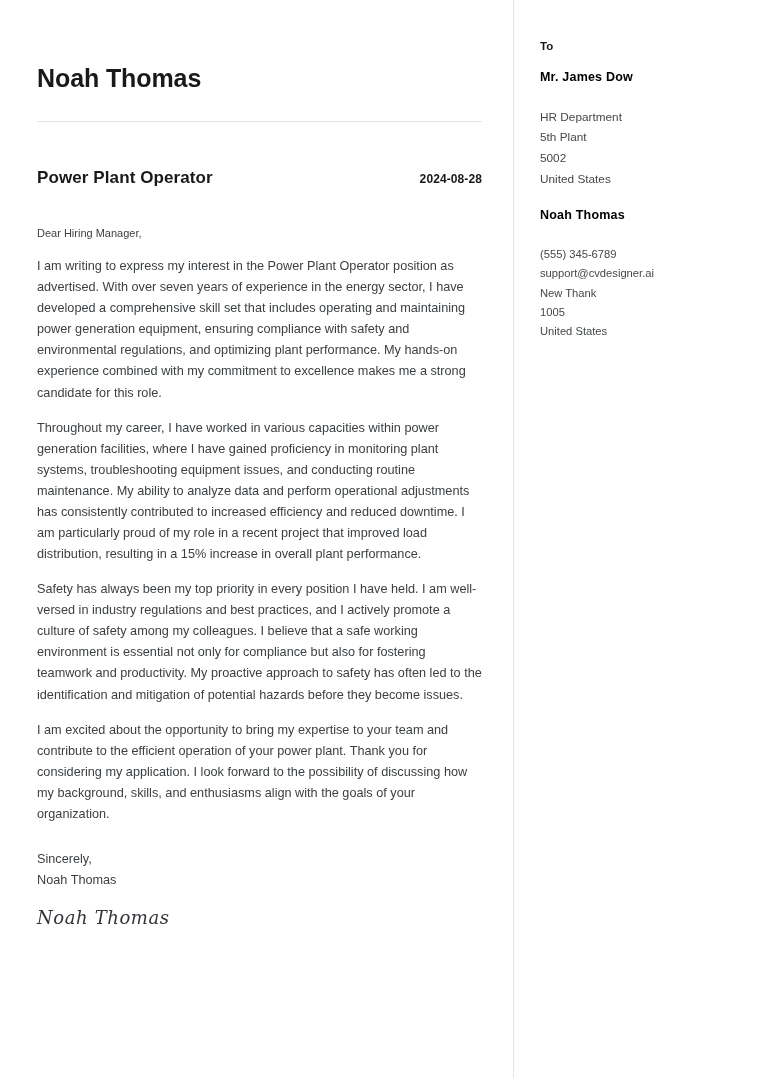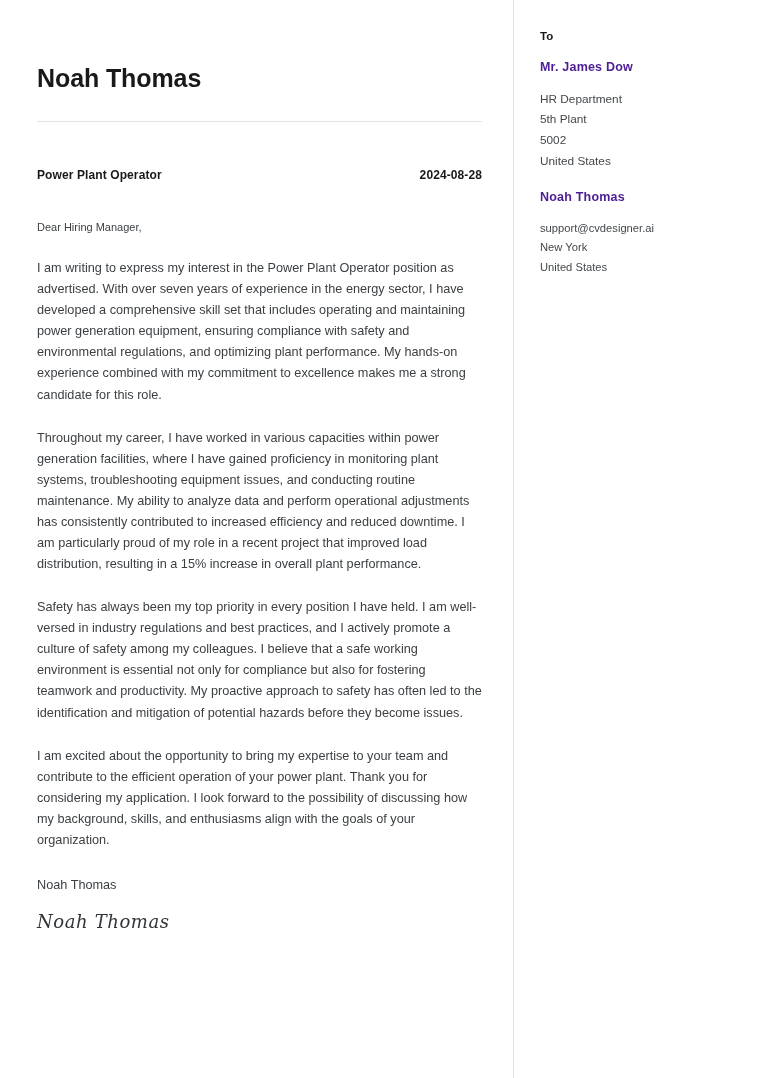--- a/index.html
+++ b/index.html
@@ -47,39 +47,39 @@
     height: 1px;
     background: #e2e4e6;
   }
   .role-row {
     display: flex;
     align-items: baseline;
     justify-content: space-between;
     margin-top: 46px;
   }
   .role-title {
-    font-size: 12px;
+    font-size: 17px;
     font-weight: 700;
     color: #191919;
     letter-spacing: 0.1px;
   }
   .letter-date {
     font-size: 12px;
     font-weight: 700;
     color: #191919;
     letter-spacing: 0.1px;
   }
   .salutation {
     margin-top: 37px;
     font-size: 11px;
     color: #3b3f42;
     line-height: 1.55;
   }
   .body-paragraph {
-    margin-top: 22px;
+    margin-top: 14px;
     font-size: 12.7px;
     color: #3b3f42;
     line-height: 1.66;
     text-align: left;
   }
   .closing-block {
     margin-top: 24px;
     font-size: 12.7px;
     color: #3b3f42;
     line-height: 1.68;
@@ -103,32 +103,32 @@
     left: 540px;
     top: 0;
     width: 205px;
   }
   .sidebar-heading {
     font-size: 11.5px;
     font-weight: 700;
     color: #191919;
     letter-spacing: 0.2px;
   }
-  .sidebar-heading.to-heading { padding-top: 30px; }
+  .sidebar-heading.to-heading { padding-top: 40px; }
   .sidebar-heading.from-heading { padding-top: 27px; }
   .contact-name {
     margin-top: 17px;
     font-size: 12.5px;
     font-weight: 700;
-    color: #4c1d95;
+    color: #000000;
     letter-spacing: 0.2px;
     line-height: 1.4;
   }
   .contact-lines {
-    margin-top: 12px;
+    margin-top: 20px;
   }
   .contact-line {
     font-size: 11.8px;
     color: #44484b;
     line-height: 1.78;
   }
   .contact-line.compact {
     font-size: 11.2px;
     line-height: 1.73;
   }
@@ -155,20 +155,21 @@
 
     <p class="body-paragraph">I am writing to express my interest in the Power Plant Operator position as advertised. With over seven years of experience in the energy sector, I have developed a comprehensive skill set that includes operating and maintaining power generation equipment, ensuring compliance with safety and environmental regulations, and optimizing plant performance. My hands-on experience combined with my commitment to excellence makes me a strong candidate for this role.</p>
 
     <p class="body-paragraph">Throughout my career, I have worked in various capacities within power generation facilities, where I have gained proficiency in monitoring plant systems, troubleshooting equipment issues, and conducting routine maintenance. My ability to analyze data and perform operational adjustments has consistently contributed to increased efficiency and reduced downtime. I am particularly proud of my role in a recent project that improved load distribution, resulting in a 15% increase in overall plant performance.</p>
 
     <p class="body-paragraph">Safety has always been my top priority in every position I have held. I am well-versed in industry regulations and best practices, and I actively promote a culture of safety among my colleagues. I believe that a safe working environment is essential not only for compliance but also for fostering teamwork and productivity. My proactive approach to safety has often led to the identification and mitigation of potential hazards before they become issues.</p>
 
     <p class="body-paragraph">I am excited about the opportunity to bring my expertise to your team and contribute to the efficient operation of your power plant. Thank you for considering my application. I look forward to the possibility of discussing how my background, skills, and enthusiasms align with the goals of your organization.</p>
 
     <div class="closing-block">
+      <span class="closing-line">Sincerely,</span>
       <span class="closing-line">Noah Thomas</span>
     </div>
 
     <div class="signature-script">Noah Thomas</div>
 
   </div>
 
   <div class="right-col">
 
     <div class="sidebar-heading to-heading">To</div>
@@ -179,20 +180,22 @@
       <div class="contact-line">HR Department</div>
       <div class="contact-line">5th Plant</div>
       <div class="contact-line">5002</div>
       <div class="contact-line">United States</div>
     </div>
 
 
     <div class="contact-name">Noah Thomas</div>
 
     <div class="contact-lines">
+      <div class="contact-line compact">(555) 345-6789</div>
       <div class="contact-line compact">support@cvdesigner.ai</div>
-      <div class="contact-line compact">New York</div>
+      <div class="contact-line compact">New Thank</div>
+      <div class="contact-line compact">1005</div>
       <div class="contact-line compact">United States</div>
     </div>
 
   </div>
 
 </div>
 
 </body></html>

